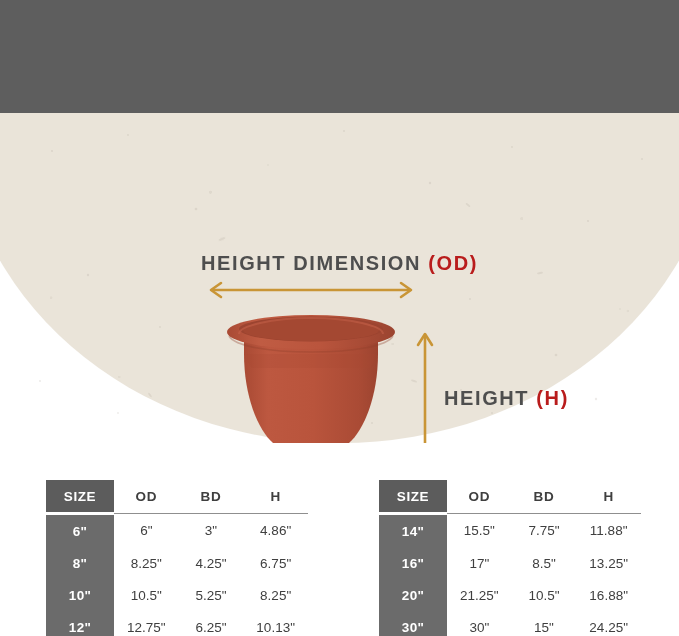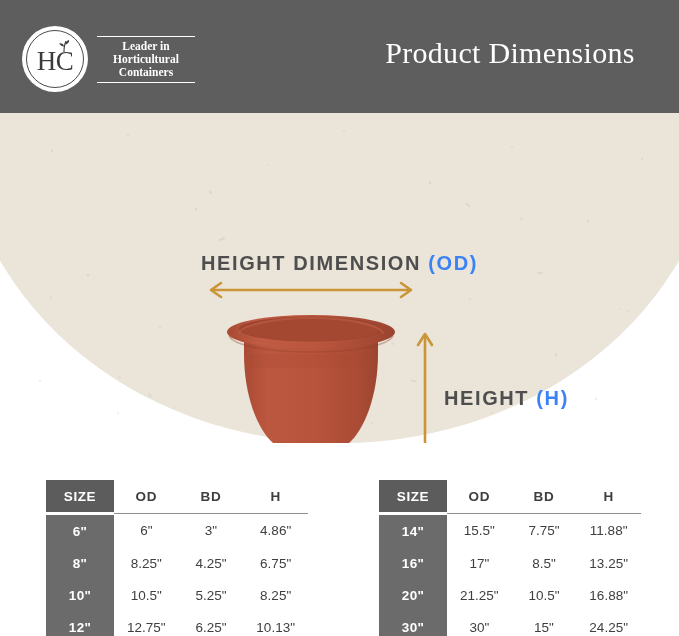--- a/index.html
+++ b/index.html
@@ -131,21 +131,21 @@
   .dim-label {
     position: absolute;
     font-family: "Liberation Sans", sans-serif;
     font-weight: 700;
     font-size: 20px;
     letter-spacing: 1.6px;
     color: #4e4e4e;
     white-space: nowrap;
     text-align: center;
   }
-  .dim-label .accent { color: #3b82f6; }
+  .dim-label .accent { color: #b91c1c; }
 
   #label-od {
     left: 0; top: 139px;
     width: 679px;
     text-align: center;
   }
   #label-h {
     left: 444px; top: 274px;
   }
 
@@ -201,37 +201,21 @@
     font-weight: 700;
     letter-spacing: 0.3px;
   }
   .cell-val { font-weight: 400; }
 </style>
 </head>
 <body>
 
 <div id="header-bar">
 
-  <div id="brand-lockup">
-    <div id="logo-badge">
-      <svg id="logo-sprout" width="22" height="14" viewBox="0 0 22 14">
-        <path d="M11 13 C11 8, 11.5 5, 13 2" stroke="#3b3b3b" stroke-width="1.1" fill="none"></path>
-        <path d="M11.2 7.6 C8.6 7.4, 7.0 6.2, 6.3 4.3 C8.9 4.0, 10.6 5.2, 11.2 7.6 Z" fill="#3b3b3b"></path>
-        <path d="M12.3 5.4 C12.6 3.1, 14.0 1.5, 16.2 1.0 C16.1 3.4, 14.7 5.0, 12.3 5.4 Z" fill="#3b3b3b"></path>
-      </svg>
-      <div id="logo-monogram">HC</div>
-    </div>
-    <div id="brand-tagline">
-      <div>Leader in</div>
-      <div>Horticultural</div>
-      <div>Containers</div>
-    </div>
-  </div>
-
-  <div id="page-title">Product Dimensions</div>
+
 </div>
 
 <div id="diagram-panel">
   <div id="diagram-bg"></div>
 
   <svg id="diagram-speckles" viewBox="0 0 679 330">
     <g fill="#9a9287" opacity="0.35">
       <circle cx="52" cy="38" r="1.1"></circle>
         <circle cx="128" cy="22" r="0.9"></circle>
       <circle cx="196" cy="96" r="1.3"></circle>

